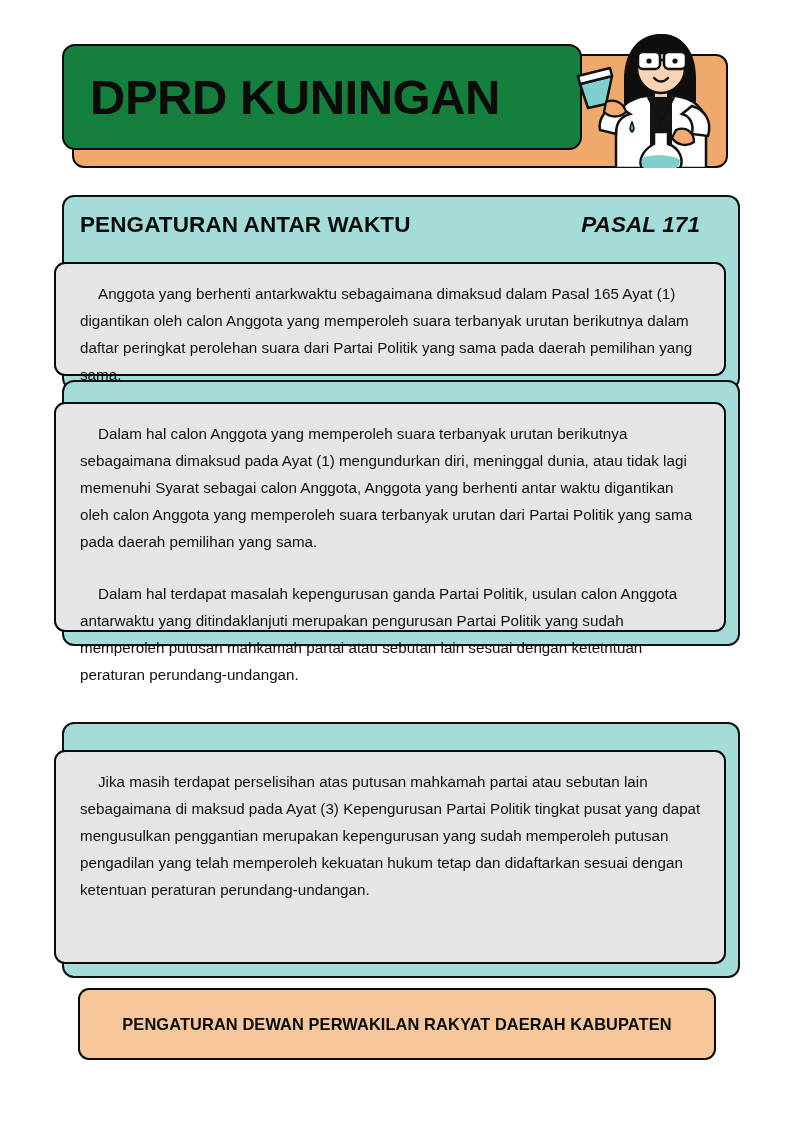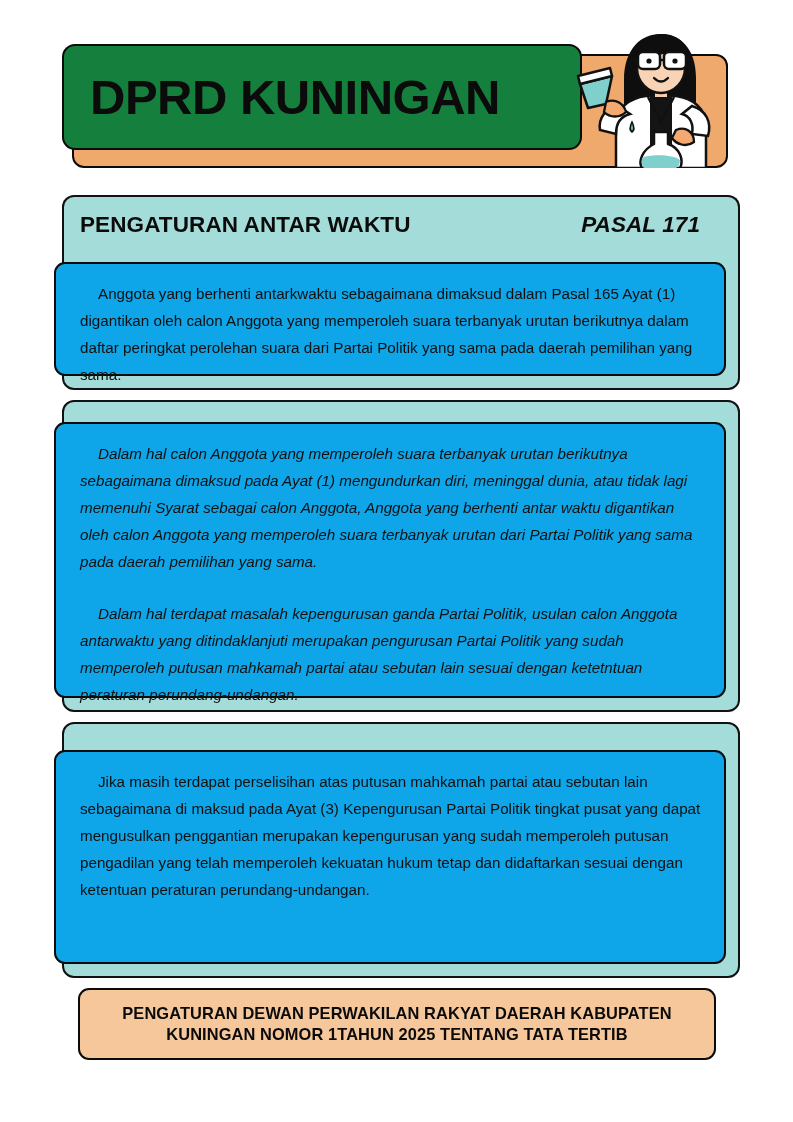--- a/index.html
+++ b/index.html
@@ -90,21 +90,21 @@
     background: #A3DCD8;
     border: 2px solid #111;
     border-radius: 12px;
   }
   .block .white-card {
     position: absolute;
     left: 0px;
     right: 14px;
     top: 22px;
     bottom: 14px;
-    background: #0ea5e9;
+    background: #e5e5e5;
     border: 2.2px solid #0b0b0b;
     border-radius: 11px;
     z-index: 2;
     padding: 16px 22px 14px 24px;
   }
 
   
   .block-head {
     position: absolute;
     left: 54px;
@@ -244,33 +244,32 @@
     </div>
   </div>
 
   <div class="block" style="top:240px; height:150px;">
     <div class="teal-plate"></div>
     <div class="white-card">
       <p class="para">Anggota yang berhenti antarkwaktu sebagaimana dimaksud dalam Pasal 165 Ayat (1)  digantikan oleh calon Anggota yang memperoleh suara terbanyak urutan berikutnya dalam daftar peringkat perolehan suara dari Partai Politik yang sama pada daerah pemilihan yang sama.</p>
     </div>
   </div>
 
-  <div class="block" style="top:400px; height:312px;font-style:italic;">
+  <div class="block" style="top:380px; height:266px;">
     <div class="teal-plate"></div>
     <div class="white-card">
       <p class="para">Dalam hal calon Anggota yang memperoleh suara terbanyak urutan berikutnya sebagaimana dimaksud pada Ayat (1) mengundurkan diri, meninggal dunia, atau tidak lagi memenuhi Syarat sebagai calon Anggota, Anggota yang berhenti antar waktu digantikan oleh calon Anggota yang memperoleh suara terbanyak urutan dari Partai Politik yang sama pada daerah pemilihan yang sama.</p>
       <p class="para">Dalam hal terdapat masalah kepengurusan ganda Partai Politik,  usulan calon Anggota antarwaktu yang ditindaklanjuti merupakan pengurusan Partai Politik yang sudah memperoleh putusan mahkamah partai atau sebutan lain sesuai dengan ketetntuan peraturan perundang-undangan.</p>
     </div>
   </div>
 
   <div class="block" style="top:722px; height:256px;">
     <div class="teal-plate"></div>
     <div class="white-card" style="top:28px;">
       <p class="para">Jika masih terdapat perselisihan atas putusan mahkamah partai atau sebutan lain sebagaimana di maksud pada Ayat (3)  Kepengurusan Partai Politik tingkat pusat yang dapat mengusulkan penggantian merupakan kepengurusan yang sudah memperoleh putusan pengadilan yang telah memperoleh kekuatan hukum tetap dan didaftarkan sesuai dengan ketentuan peraturan perundang-undangan.</p>
     </div>
   </div>
 
   <div class="footer-banner">
     <div class="footer-line">PENGATURAN DEWAN PERWAKILAN RAKYAT DAERAH KABUPATEN</div>
-    <div class="footer-line">KUNINGAN NOMOR 1TAHUN 2025 TENTANG TATA TERTIB</div>
   </div>
 
 </div>
 
 </body></html>

